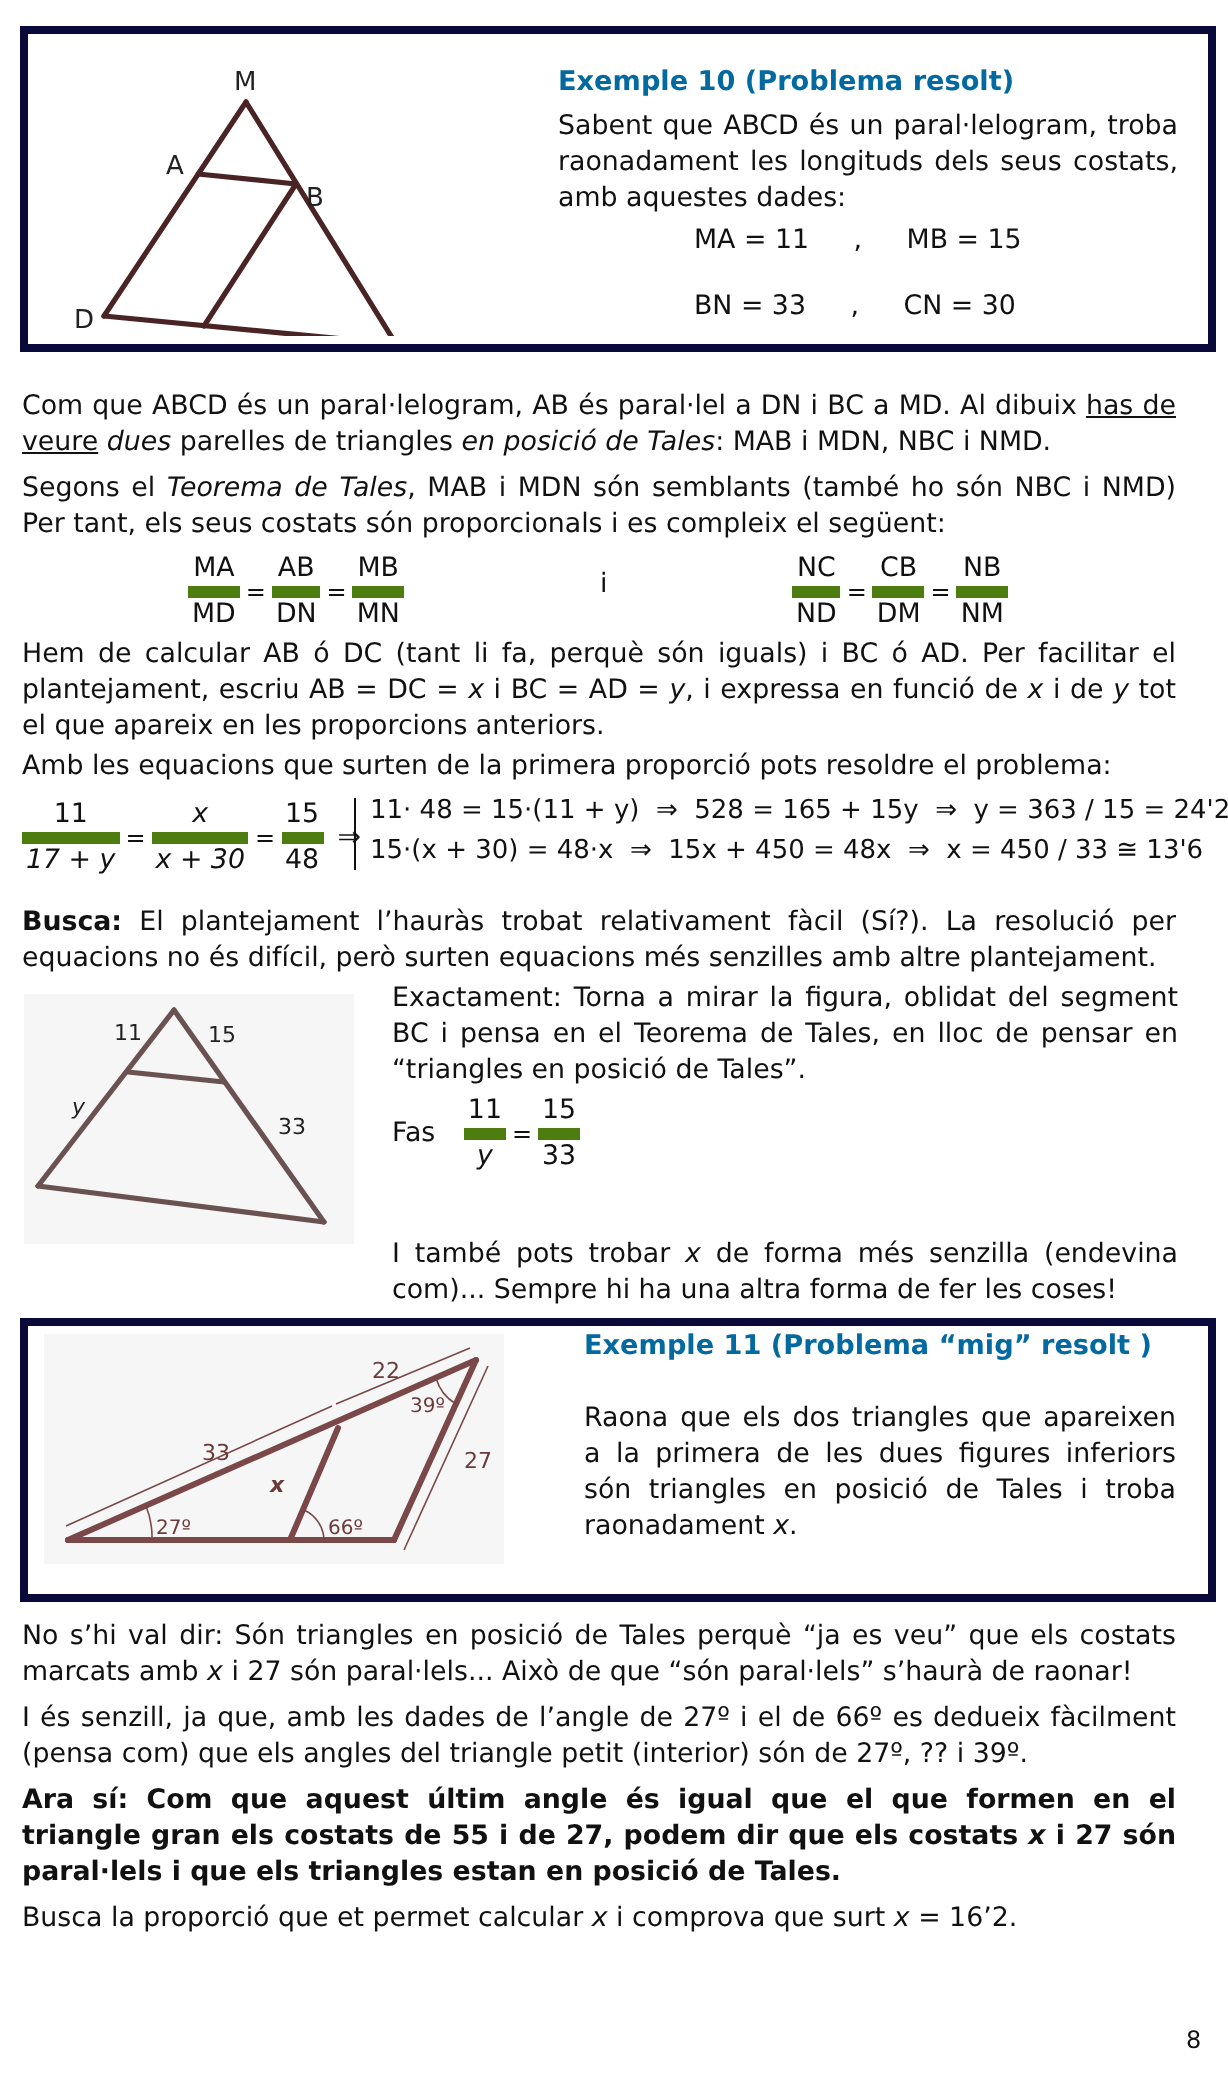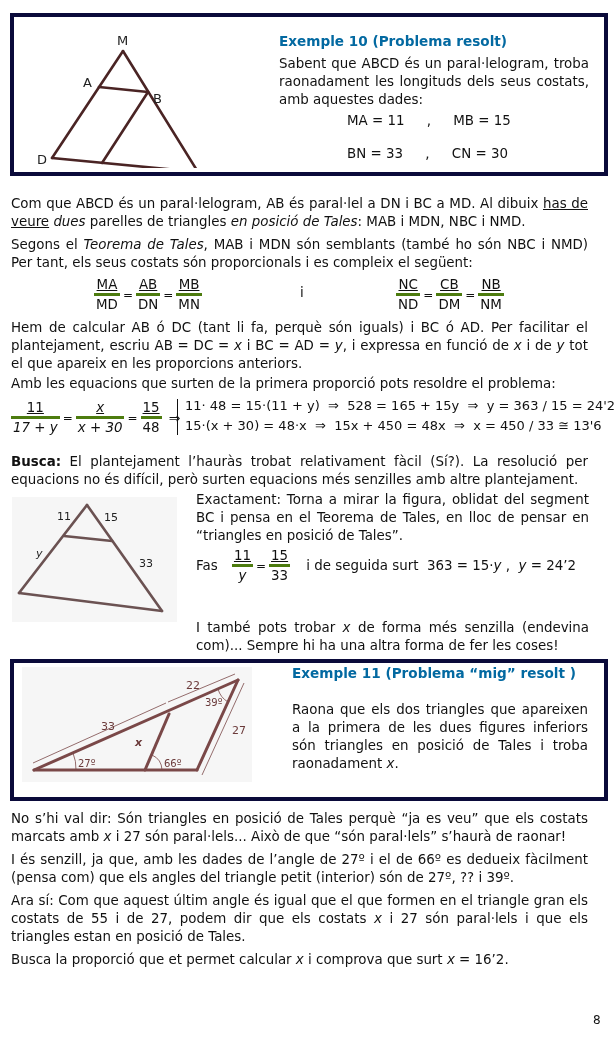--- a/index.html
+++ b/index.html
@@ -4,21 +4,21 @@
 <style>
   html, body { margin: 0; padding: 0; background: #ffffff; }
   body { width: 614px; height: 1045px; position: relative; overflow: hidden;
          font-family: "DejaVu Sans", sans-serif; color: #111; }
   .abs { position: absolute; }
   .box { position: absolute; border: 4px solid #0a0a3a; background: #fff; box-sizing: border-box; }
   .p { position: absolute; left: 11px; width: 577px; font-size: 13.4px; line-height: 18px; text-align: justify; }
   .ex-title { font-weight: bold; color: #0369a1; font-size: 13.6px; }
   .ex-text { font-size: 13.4px; line-height: 18px; text-align: justify; }
   .frac { display: inline-block; vertical-align: middle; text-align: center; font-size: 13.4px; line-height: 17px; }
-  .frac .num { display: block; border-bottom: 3px solid #4d7c0f; padding: 0 2px; text-decoration: underline; }
+  .frac .num { display: block; border-bottom: 6px solid #4d7c0f; padding: 0 2px; }
   .frac .den { display: block; padding: 0 2px; }
   .eq { display: inline-block; vertical-align: middle; padding: 0 3px; font-size: 12px; }
   .u { text-decoration: underline; }
   i, .it { font-style: italic; }
   svg text { font-family: "DejaVu Sans", sans-serif; }
 </style>
 </head>
 <body>
 
 <div class="box" style="left:10px; top:13px; width:598px; height:163px;">
@@ -98,21 +98,20 @@
   <text x="45" y="23" font-size="11" fill="#222">11</text>
   <text x="92" y="24" font-size="11" fill="#222">15</text>
   <text x="24" y="60" font-size="11" font-style="italic" fill="#222">y</text>
   <text x="127" y="70" font-size="11" fill="#222">33</text>
 </svg>
 
 <div class="abs ex-text" style="left:196px; top:491px; width:393px;">Exactament: Torna a mirar la figura, oblidat del segment BC i pensa en el Teorema de Tales, en lloc de pensar en “triangles en posició de Tales”.</div>
 <div class="abs" style="left:196px; top:547px; font-size:13.4px; white-space:nowrap;">
   <span style="vertical-align:middle;">Fas</span>
   <span class="frac" style="margin-left:10px;"><span class="num">11</span><span class="den it">y</span></span><span class="eq">=</span><span class="frac"><span class="num">15</span><span class="den">33</span></span>
-  <span style="vertical-align:middle; margin-left:12px; white-space:pre;"><span>i de seguida surt  363 = 15·</span><i>y</i><span> ,  </span><i>y</i><span> = 24’2</span></span>
 </div>
 <div class="abs ex-text" style="left:196px; top:592px; width:393px;margin-top:27px;">
   <span>I també pots trobar </span><i>x</i><span> de forma més senzilla (endevina com)... Sempre hi ha una altra forma de fer les coses!</span>
 </div>
 
 <div class="box" style="left:10px; top:659px; width:598px; height:142px;">
   <svg class="abs" style="left:8px; top:4px;" width="230" height="115" viewBox="0 0 230 115">
     <rect x="0" y="0" width="230" height="115" fill="#f6f6f6"></rect>
     <g stroke="#7a4848" stroke-width="3" fill="none" stroke-linecap="round">
       <line x1="12" y1="103" x2="216" y2="13"></line>
@@ -141,21 +140,21 @@
     <span>Raona que els dos triangles que apareixen a la primera de les dues figures inferiors són triangles en posició de Tales i troba raonadament </span><i>x</i><span>.</span>
   </div>
 </div>
 
 <div class="p" style="top:810px;">
   <span>No s’hi val dir: Són triangles en posició de Tales perquè “ja es veu” que els costats marcats amb </span><i>x</i><span> i 27 són paral·lels... Això de que “són paral·lels” s’haurà de raonar!</span>
 </div>
 
 <div class="p" style="top:851px;">I és senzill, ja que, amb les dades de l’angle de 27º i el de 66º es dedueix fàcilment (pensa com) que els angles del triangle petit (interior) són de 27º, ??  i 39º.</div>
 
-<div class="p" style="top:892px;">
+<div class="p" style="top:892px;font-weight:bold;">
   <span>Ara sí: Com que aquest últim angle és igual que el que formen en el triangle gran els costats de 55 i de 27, podem dir que els costats </span><i>x</i><span> i 27 són paral·lels i que els triangles estan en posició de Tales.</span>
 </div>
 
 <div class="p" style="top:951px;">
   <span>Busca la proporció que et permet calcular </span><i>x</i><span> i comprova que surt  </span><i>x</i><span> = 16’2.</span>
 </div>
 
 <div class="abs" style="left:593px; top:1013px; font-size:12px;">8</div>
 
 </body></html>

